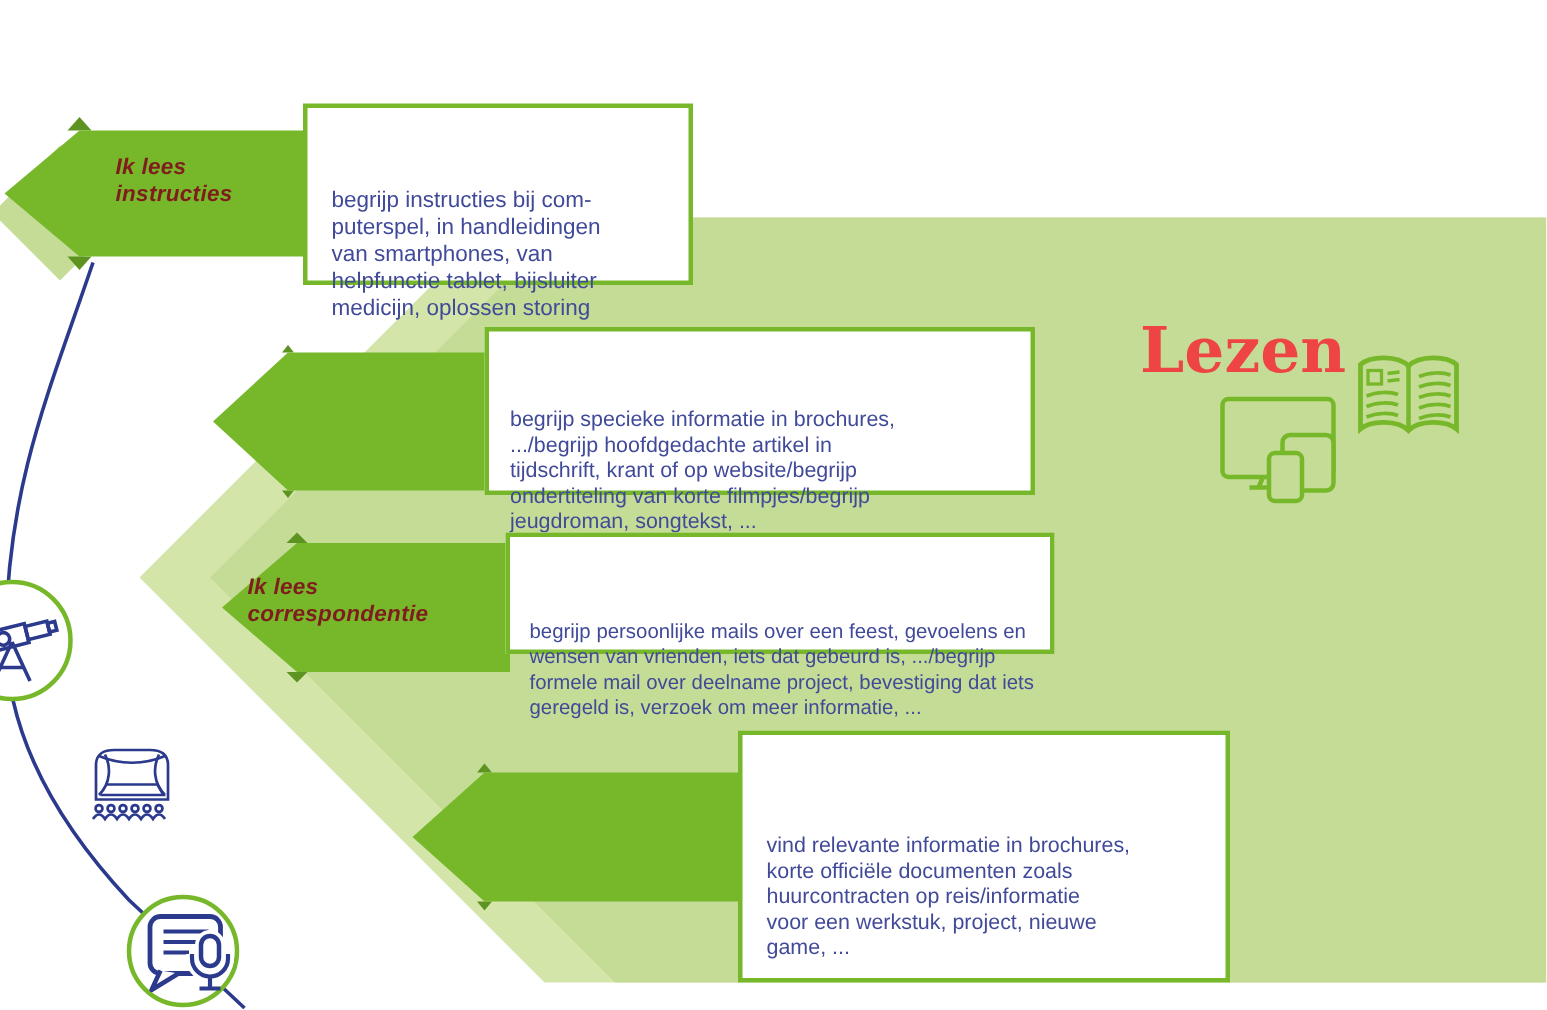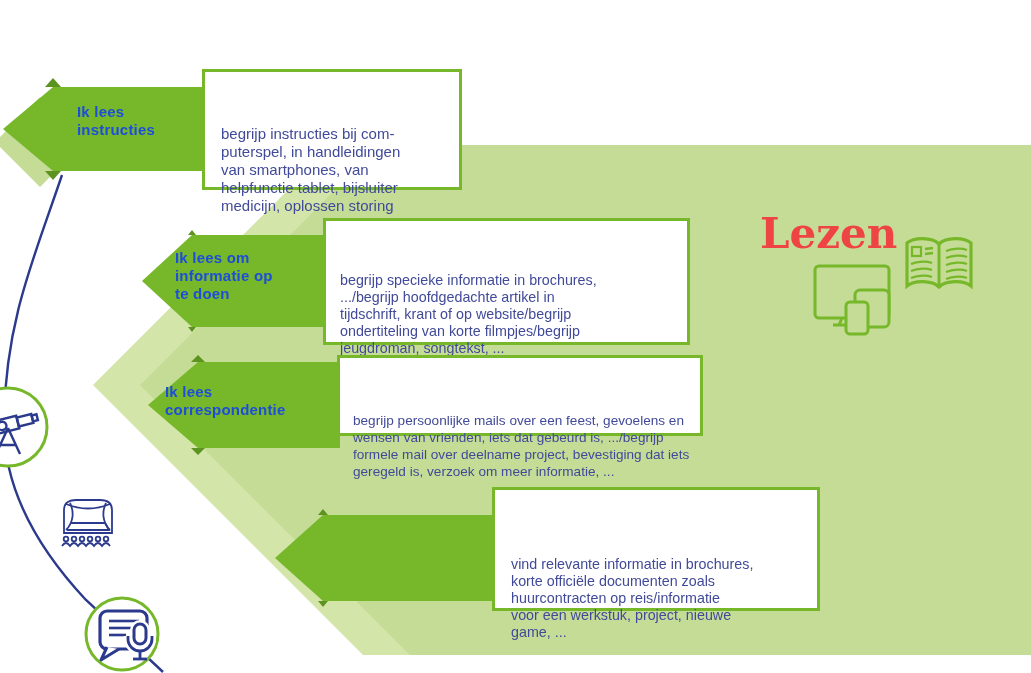--- a/index.html
+++ b/index.html
@@ -1,29 +1,29 @@
 <!DOCTYPE html>
 <html><head>
 <meta charset="utf-8">
 <style>
   html,body{margin:0;padding:0;background:#fff;}
   .stage{position:relative;width:1031px;height:673px;overflow:hidden;background:#fff;
          font-family:"Liberation Sans",sans-serif;}
   .stage svg.bg{position:absolute;left:0;top:0;}
-  .label{position:absolute;color:#1d4ed8;font-weight:bold;font-size:15px;line-height:18px;
-         white-space:pre;letter-spacing:.2px;}
+  .label{position:absolute;color:#7f1d1d;font-weight:bold;font-size:15px;line-height:18px;
+         white-space:pre;letter-spacing:.2px;font-style:italic;}
   .box{position:absolute;box-sizing:border-box;background:#ffffff;border:3px solid #77b82b;
        color:#414a99;white-space:pre;}
   .box .txt{display:block;}
   .title{position:absolute;left:760px;top:212px;color:#ef4444;
          font-family:"DejaVu Serif",serif;font-weight:bold;font-size:42px;line-height:44px;}
   #b1{left:202px;top:69px;width:260px;height:121px;padding:17px 8px 24px 16px;font-size:15px;line-height:18px;}
-  #b2{left:323px;top:218px;width:367px;height:127px;padding:17px 8px 8px 14px;font-size:14.3px;line-height:17px;}
+  #b2{left:323px;top:218px;width:367px;height:112px;padding:17px 8px 8px 14px;font-size:14.3px;line-height:17px;}
   #b3{left:337px;top:355px;width:366px;height:81px;padding:20px 4px 8px 13px;font-size:13.6px;line-height:17px;}
-  #b4{left:492px;top:487px;width:328px;height:124px;padding:32px 8px 8px 16px;font-size:14.3px;line-height:17px;}
+  #b4{left:492px;top:487px;width:328px;height:168px;padding:32px 8px 8px 16px;font-size:14.3px;line-height:17px;}
   #l1{left:77px;top:103px;}
   #l2{left:175px;top:249px;}
   #l3{left:165px;top:383px;}
   #l4{left:342px;top:536px;}
 </style>
 </head>
 <body>
 
 <div class="stage">
 
@@ -119,23 +119,20 @@
       <path d="M43,15 C50,12 59,12 64,14 M43,22 C50,19 59,19 64,21 M43,29 C50,26 59,26 64,28 M43,36 C50,33 59,33 64,35 M43,43 C50,40 59,40 64,42" stroke-width="2.4"></path>
       <rect x="9" y="11" width="9" height="9" stroke-width="2.2"></rect>
       <path d="M22,13 L30,12 M22,18 L30,17 M8,28 C15,25 24,25 29,27 M8,35 C15,32 24,32 29,34 M8,42 C15,39 24,39 29,41" stroke-width="2.4"></path>
     </g>
   </svg>
 
   <div class="title">Lezen</div>
 
   <div class="label" id="l1">Ik lees
 instructies</div>
-  <div class="label" id="l2">Ik lees om
-informatie op
-te doen</div>
   <div class="label" id="l3">Ik lees
 correspondentie</div>
 
   <div class="box" id="b1">
     <span class="txt">begrijp instructies bij com-
 puterspel, in handleidingen
 van smartphones, van
 helpfunctie tablet, bijsluiter
 medicijn, oplossen storing</span>
   </div>

